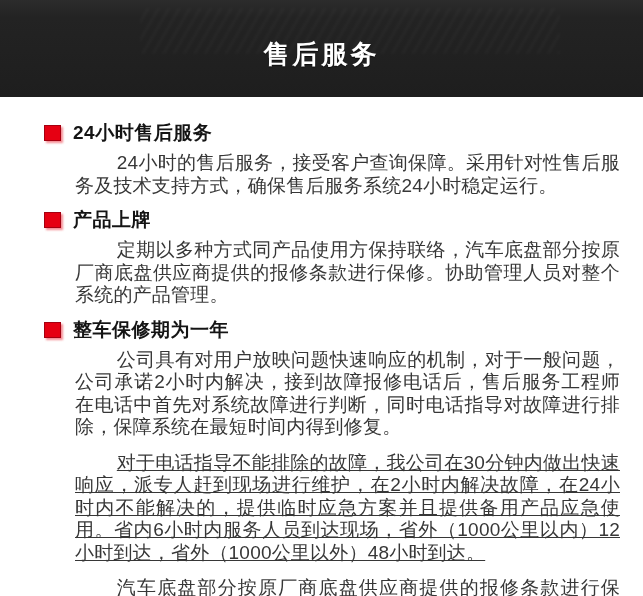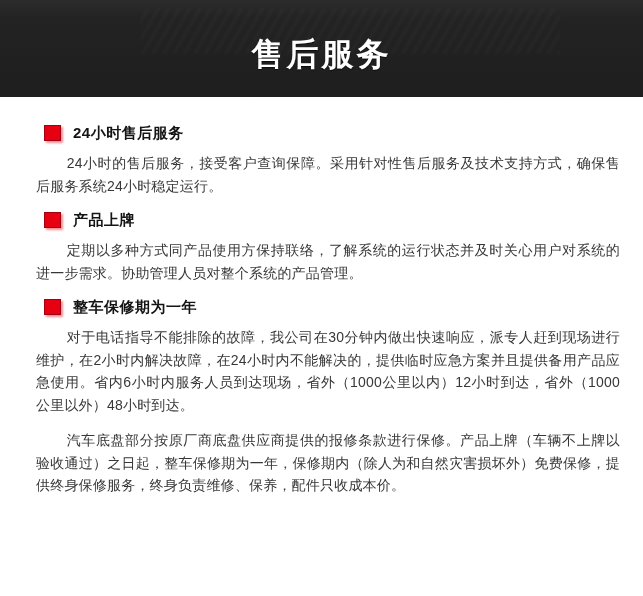--- a/index.html
+++ b/index.html
@@ -38,21 +38,21 @@
       rgba(255,255,255,0.05) 0 3px,
       rgba(0,0,0,0) 3px 9px
     );
     filter: blur(1.5px);
     opacity: 0.55;
     pointer-events: none;
   }
   .hdr h1 {
     position: relative;
     color: #ffffff;
-    font-size: 32px;
+    font-size: 26px;
     font-weight: bold;
     letter-spacing: 3px;
     margin-top: 12px;
     text-shadow: 0 1px 1px rgba(0,0,0,0.6);
   }
   
   .content {
     padding: 26px 0 0 0;
   }
   .sec { margin-bottom: 4px; }
@@ -66,36 +66,36 @@
     display: inline-block;
     width: 17px;
     height: 16px;
     background: #e60012;
     border: 1px solid #a50010;
     box-shadow: 2px 2px 2px rgba(230, 0, 18, 0.45);
     margin-right: 12px;
     flex: 0 0 auto;
   }
   .sec-title {
-    font-size: 15px;
+    font-size: 19px;
     font-weight: bold;
     color: #141414;
     letter-spacing: 0.5px;
     white-space: nowrap;
   }
   .para {
-    margin: 9px 23px 13px 36px;
-    font-size: 14px;
+    margin: 9px 23px 13px 75px;
+    font-size: 19px;
     line-height: 22.5px;
     color: #373737;
     text-indent: 2.2em;
     text-align: justify;
     letter-spacing: 0.2px;
   }
-  .para + .para { margin-top: 12px; }
+  .para + .para { margin-top: 12px; text-decoration: underline; }
 </style>
 </head>
 <body>
 
 <div class="page">
   <header class="hdr">
     <div class="watermark"></div>
     <h1 style="color: rgb(255, 255, 255);">售后服务</h1>
   </header>
   <main class="content" id="sections">
@@ -105,28 +105,29 @@
       <h2 class="sec-title">24小时售后服务</h2>
     </div>
   <p class="para">24小时的售后服务，接受客户查询保障。采用针对性售后服务及技术支持方式，确保售后服务系统24小时稳定运行。</p>
       </section>
 
   <section class="sec">
     <div class="sec-head">
       <span class="bullet" style="background: rgb(230, 0, 18);"></span>
       <h2 class="sec-title">产品上牌</h2>
     </div>
-  <p class="para">定期以多种方式同产品使用方保持联络，了解系统的运行状态并及时关心用户对系统的进一步需求。协助管理人员对整个系统的产品管理。</p>
+  <p class="para">定期以多种方式同产品使用方保持联络，汽车底盘部分按原厂商底盘供应商提供的报修条款进行保修。协助管理人员对整个系统的产品管理。</p>
       </section>
 
   <section class="sec">
     <div class="sec-head">
       <span class="bullet" style="background: rgb(230, 0, 18);"></span>
       <h2 class="sec-title">整车保修期为一年</h2>
     </div>
+  <p class="para">公司具有对用户放映问题快速响应的机制，对于一般问题，公司承诺2小时内解决，接到故障报修电话后，售后服务工程师在电话中首先对系统故障进行判断，同时电话指导对故障进行排除，保障系统在最短时间内得到修复。</p>
         <p class="para">对于电话指导不能排除的故障，我公司在30分钟内做出快速响应，派专人赶到现场进行维护，在2小时内解决故障，在24小时内不能解决的，提供临时应急方案并且提供备用产品应急使用。省内6小时内服务人员到达现场，省外（1000公里以内）12小时到达，省外（1000公里以外）48小时到达。</p>
       </section>
 
   <section class="sec">
   <p class="para">汽车底盘部分按原厂商底盘供应商提供的报修条款进行保修。产品上牌（车辆不上牌以验收通过）之日起，整车保修期为一年，保修期内（除人为和自然灾害损坏外）免费保修，提供终身保修服务，终身负责维修、保养，配件只收成本价。</p>
       </section>
 </main>
 </div>
 
 </body></html>

